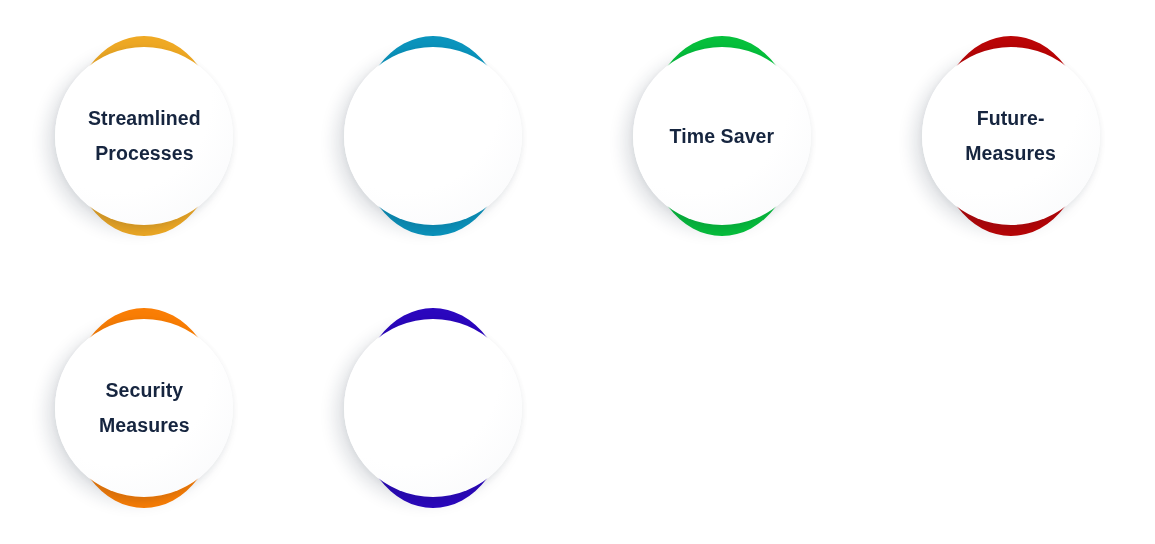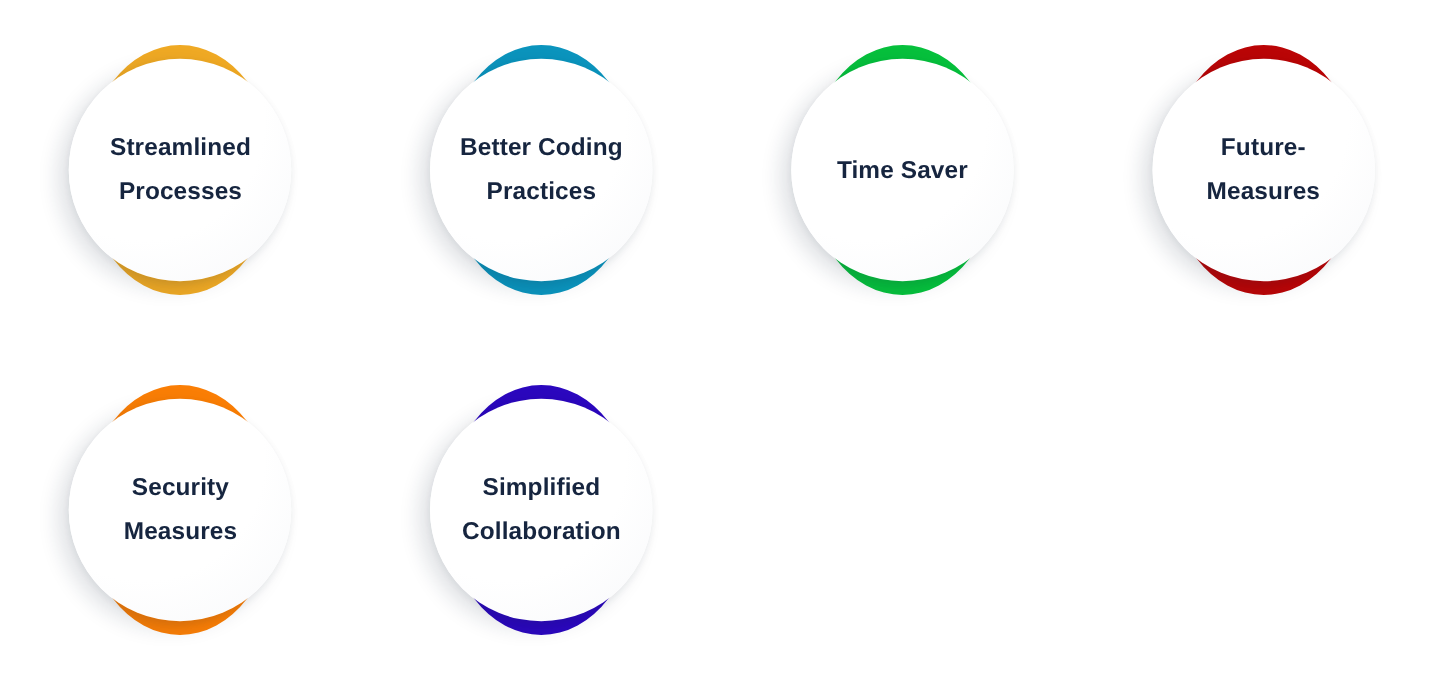--- a/index.html
+++ b/index.html
@@ -106,22 +106,20 @@
     <div class="badge">
       <div class="ring" style="color: rgb(239, 169, 36);"></div>
       <div class="disc"></div>
       <div class="label">Streamlined
 Processes</div>
     </div>
 
     <div class="badge">
       <div class="ring" style="color: rgb(11, 148, 189);"></div>
       <div class="disc"></div>
-      <div class="label">Better Coding
-Practices</div>
     </div>
 
 
     <div class="badge">
       <div class="ring" style="color: rgb(6, 192, 60);"></div>
       <div class="disc"></div>
       <div class="label single">Time Saver</div>
     </div>
 
 
@@ -135,18 +133,16 @@
     <div class="badge">
       <div class="ring" style="color: rgb(250, 126, 5);"></div>
       <div class="disc"></div>
       <div class="label">Security
 Measures</div>
     </div>
 
     <div class="badge">
       <div class="ring" style="color: rgb(43, 7, 190);"></div>
       <div class="disc"></div>
-      <div class="label">Simplified
-Collaboration</div>
     </div>
 
   </div>
 </div>
 
 </body></html>

